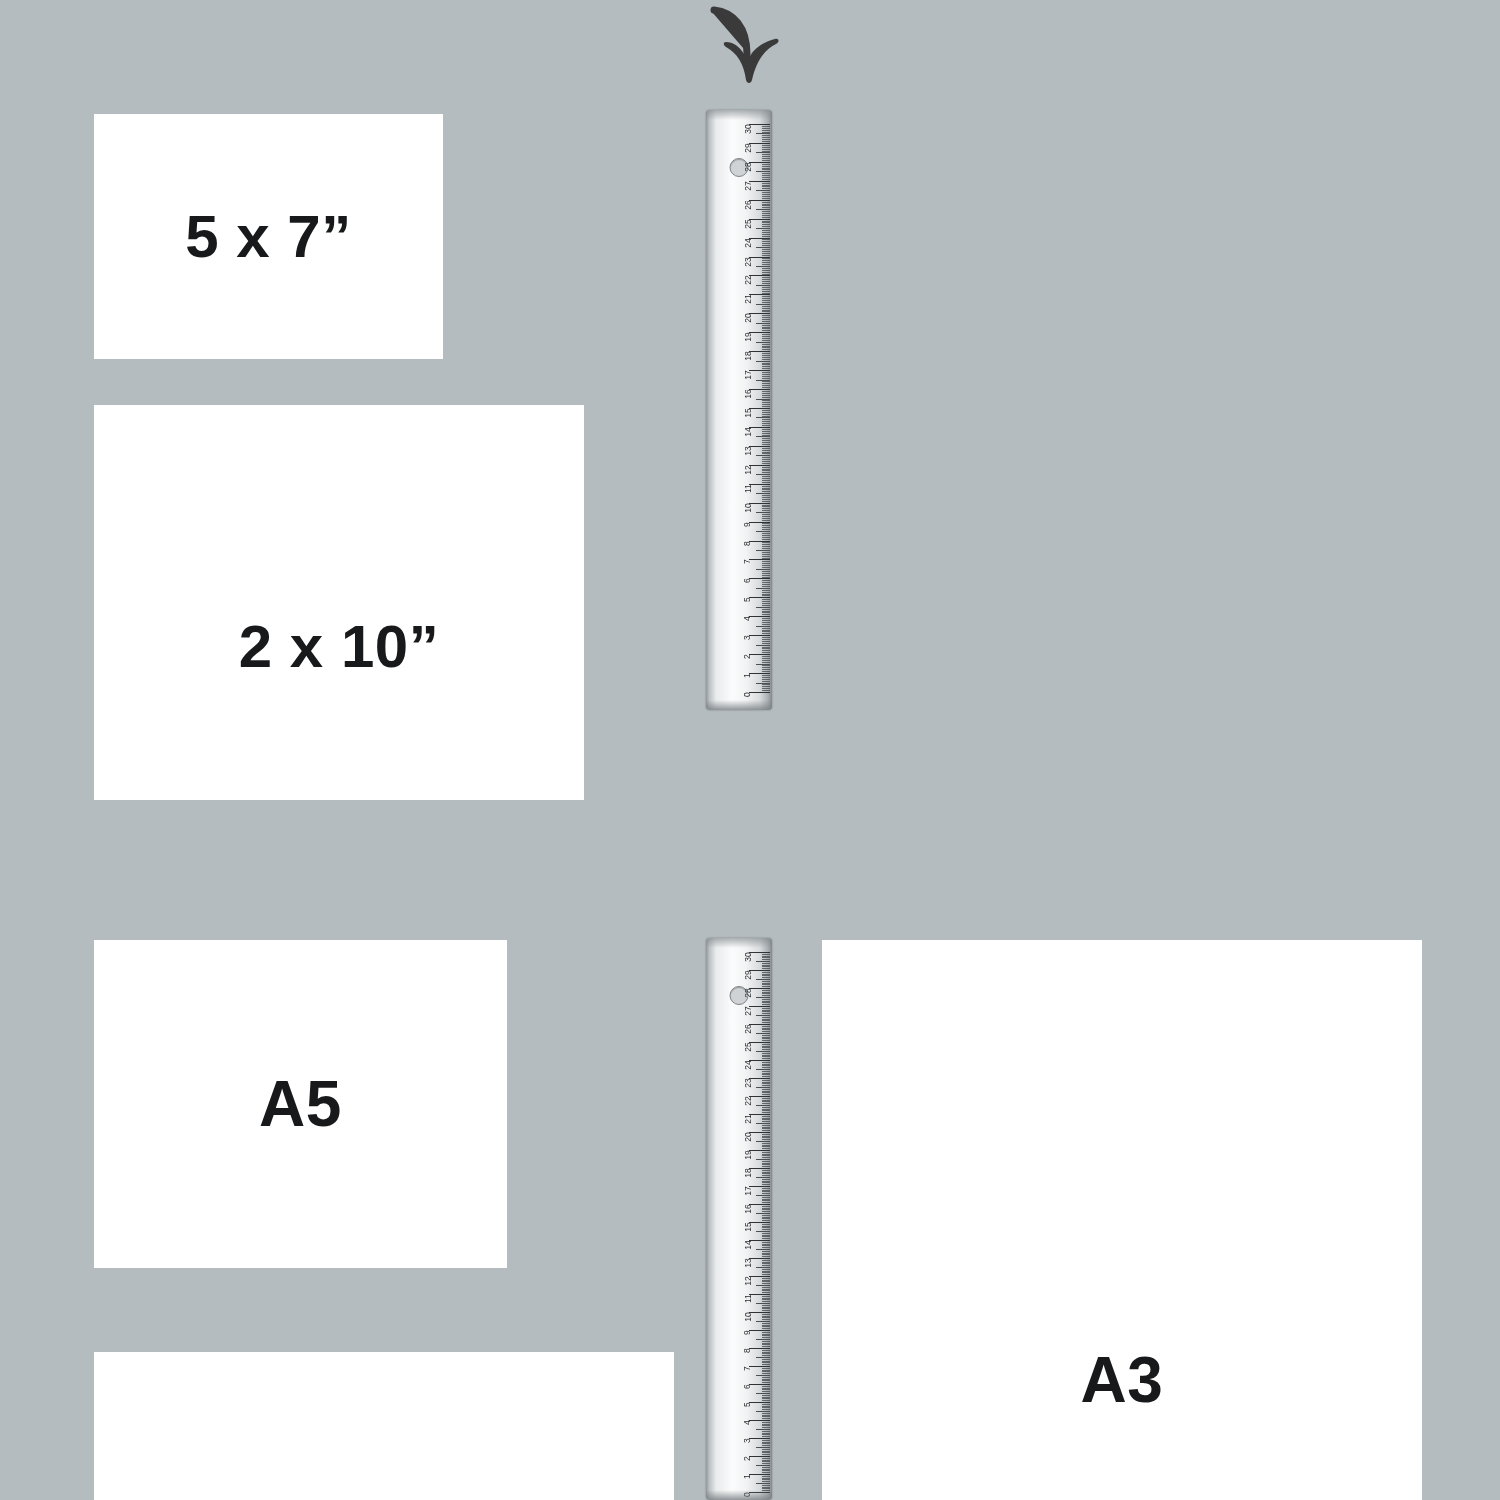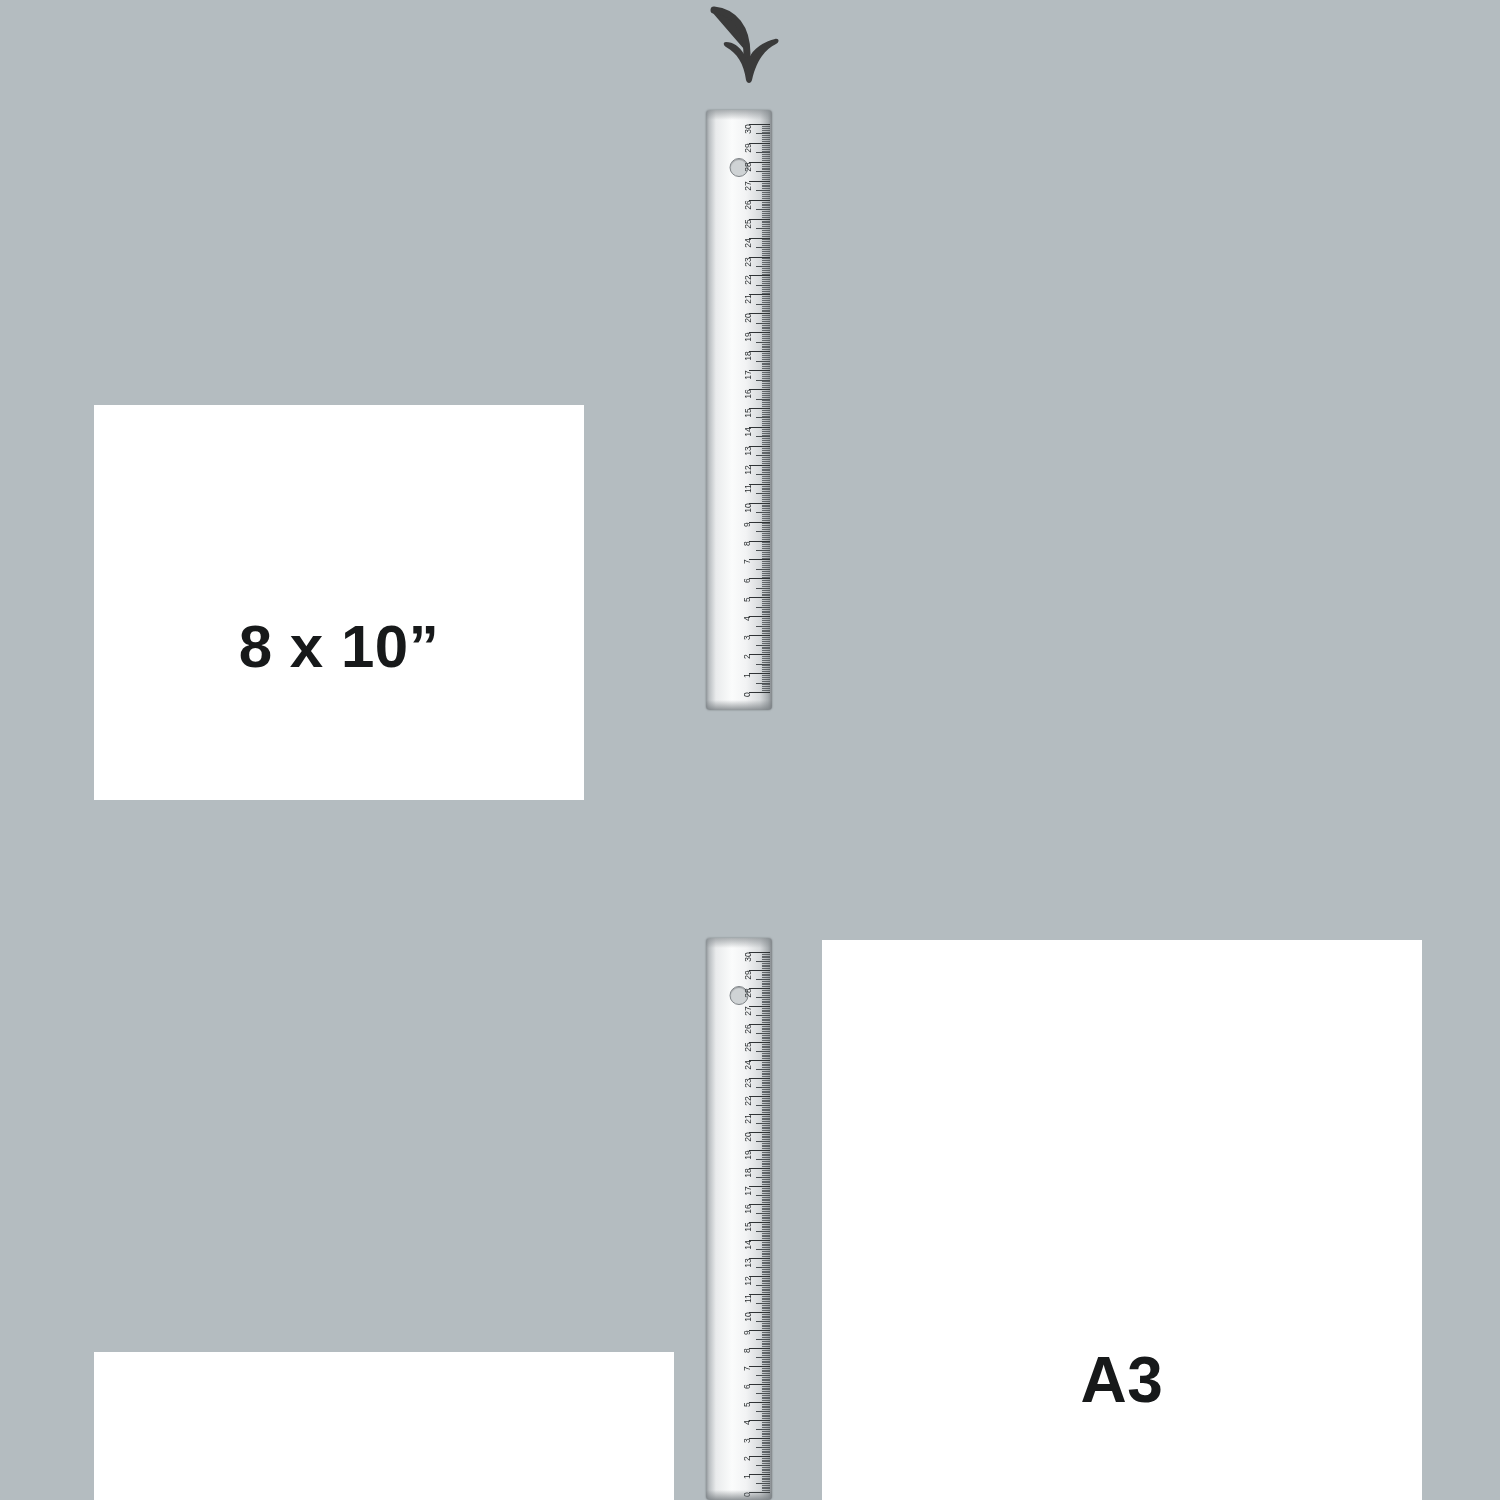--- a/index.html
+++ b/index.html
@@ -140,26 +140,32 @@
 
 <div id="stage">
 
   <div id="arrow-cursor">
     <svg viewBox="0 0 80 80" width="80" height="80" aria-hidden="true">
       <path d="M6 6 C 26 4, 40 18, 42 46 C 42 50, 40 52, 38 48 C 33 40, 27 36, 20 36 C 17 36, 17 39, 20 41 C 31 47, 38 58, 40 74 C 41 78, 45 78, 46 74 C 50 56, 58 44, 70 38 C 74 36, 73 32, 69 33 C 57 36, 49 42, 44 50" fill="#3a3a3a" stroke="none"></path>
       <path d="M8 4 C 28 6, 41 22, 41 48" fill="none" stroke="#3a3a3a" stroke-width="7" stroke-linecap="round"></path>
     </svg>
   </div>
 
+  <div class="sheet" id="sheet-5x7">
+    <span class="sheet-label">5 x 7”</span>
+  </div>
 
   <div class="sheet" id="sheet-8x10">
-    <span class="sheet-label">8 x 10”</span>
+    <span class="sheet-label">2 x 10”</span>
   </div>
 
 
+  <div class="sheet" id="sheet-a5">
+    <span class="sheet-label">A5</span>
+  </div>
 
   <div class="sheet" id="sheet-a3">
     <span class="sheet-label">A3</span>
   </div>
 
   <div class="sheet" id="sheet-a4">
     <span class="sheet-label"></span>
   </div>
 
   <div class="ruler" id="ruler-top">

